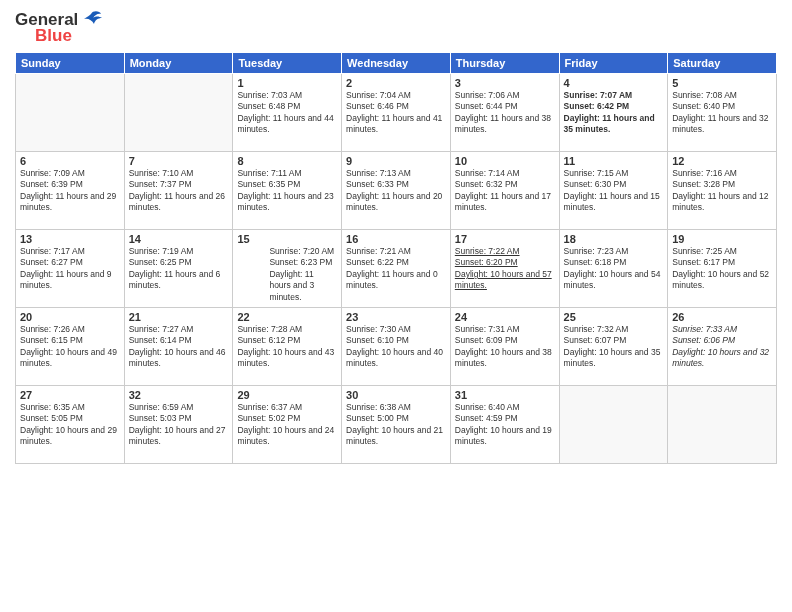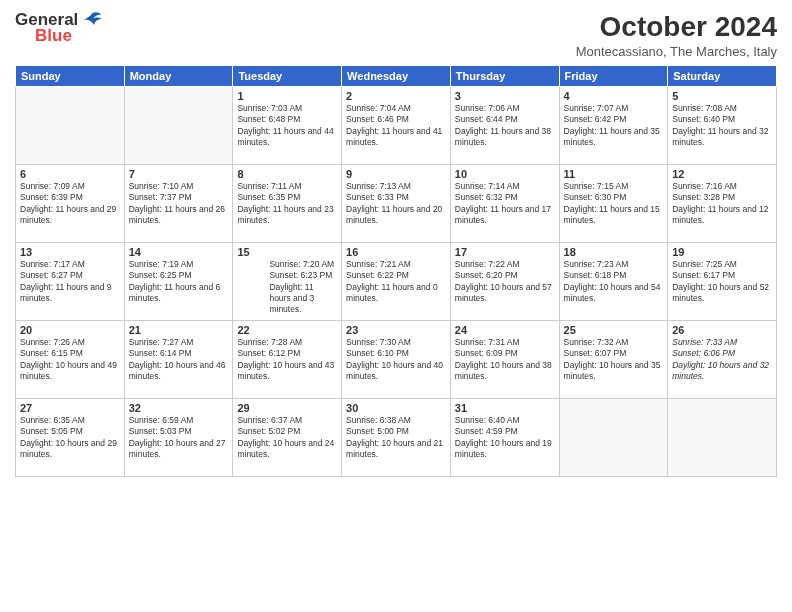--- a/index.html
+++ b/index.html
@@ -79,32 +79,28 @@
       gap: 4px;
     }
   </style>
 </head>
 <body>
 
 <div class="page">
   <div class="header">
     <div class="logo-wrapper">
       <div style="display:flex;flex-direction:column;align-items:flex-start;">
-        <div style="display:flex;align-items:center;gap:2px;">
+        <div style="display:flex;gap:2px;">
           <span style="font-size:17px;font-weight:bold;color:#333;">General</span>
           <svg width="22" height="18" viewBox="0 0 22 18">
             <path d="M11 4 C13 0, 20 1, 21 4 C18 3, 15 5, 13 8 C15 6, 19 6, 22 8 C18 8, 15 10, 14 14 C12 10, 8 8, 4 9 C7 7, 10 5, 11 4Z" fill="#1a5cb8"></path>
           </svg>
         </div>
         <span style="font-size:17px;font-weight:bold;color:#ef4444;margin-top:-4px;margin-left:20px;">Blue</span>
       </div>
-    </div>
-    <div class="title-block">
-      <div class="month-title">October 2024</div>
-      <div class="subtitle">Montecassiano, The Marches, Italy</div>
     </div>
   </div>
 
   <table class="calendar">
     <thead>
       <tr>
         <th>Sunday</th>
         <th>Monday</th>
         <th>Tuesday</th>
         <th>Wednesday</th>
@@ -130,21 +126,21 @@
 Daylight: 11 hours and 41 minutes.</div>
           </td>
           <td>
             <span class="day-number">3</span>
             <div class="cell-text" style="white-space: pre-line;">Sunrise: 7:06 AM
 Sunset: 6:44 PM
 Daylight: 11 hours and 38 minutes.</div>
           </td>
           <td>
             <span class="day-number">4</span>
-            <div class="cell-text" style="white-space: pre-line;">Sunrise: 7:07 AM
+            <div class="cell-text" style="white-space: pre-line; font-weight: bold;">Sunrise: 7:07 AM
 Sunset: 6:42 PM
 Daylight: 11 hours and 35 minutes.</div>
           </td>
           <td>
             <span class="day-number">5</span>
             <div class="cell-text" style="white-space: pre-line;">Sunrise: 7:08 AM
 Sunset: 6:40 PM
 Daylight: 11 hours and 32 minutes.</div>
           </td>
         </tr>
@@ -212,21 +208,21 @@
 Daylight: 11 hours and 3 minutes.</div>
           </td>
           <td>
             <span class="day-number">16</span>
             <div class="cell-text" style="white-space: pre-line;">Sunrise: 7:21 AM
 Sunset: 6:22 PM
 Daylight: 11 hours and 0 minutes.</div>
           </td>
           <td>
             <span class="day-number">17</span>
-            <div class="cell-text" style="white-space: pre-line;">Sunrise: 7:22 AM
+            <div class="cell-text" style="white-space: pre-line; text-decoration: underline;">Sunrise: 7:22 AM
 Sunset: 6:20 PM
 Daylight: 10 hours and 57 minutes.</div>
           </td>
           <td>
             <span class="day-number">18</span>
             <div class="cell-text" style="white-space: pre-line;">Sunrise: 7:23 AM
 Sunset: 6:18 PM
 Daylight: 10 hours and 54 minutes.</div>
           </td>
           <td>

